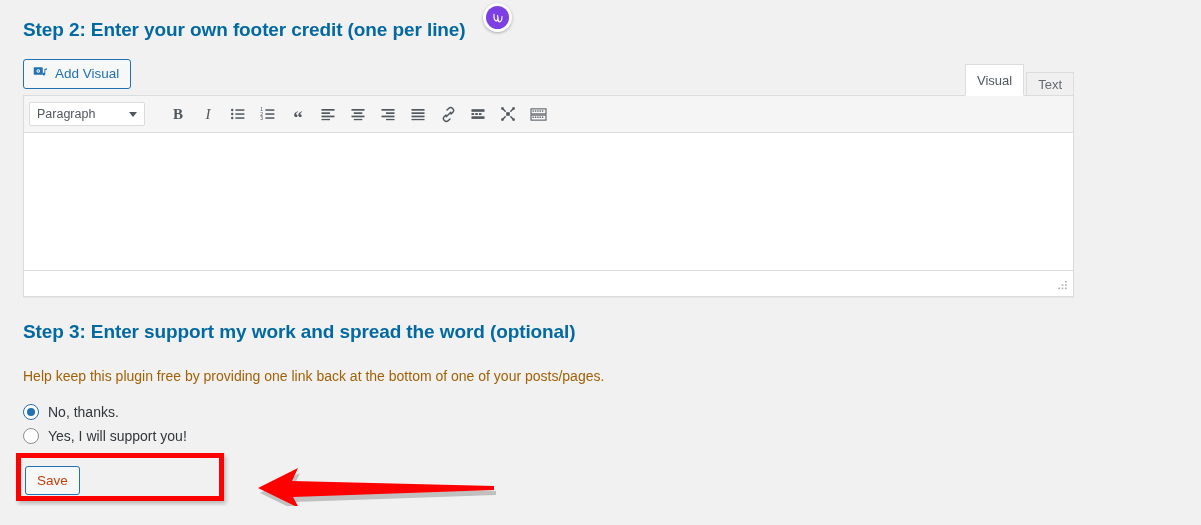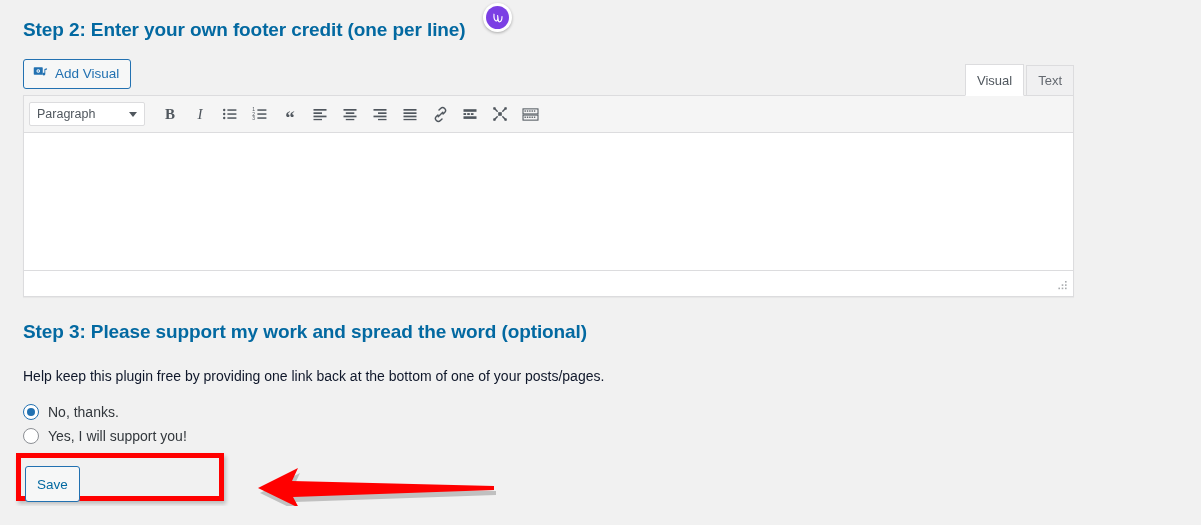--- a/index.html
+++ b/index.html
@@ -27,21 +27,21 @@
     white-space: nowrap;
   }
   #step2-heading { top: 19px; }
   #step3-heading { top: 321px; }
 
   .help-text {
     position: absolute;
     left: 23px;
     top: 368px;
     font-size: 14px;
-    color: #0f172a;
+    color: #a16207;
     white-space: nowrap;
     text-align: right;
   }
 
   
   .badge-icon {
     position: absolute;
     left: 483px;
     top: 3px;
     width: 29px;
@@ -89,21 +89,21 @@
     position: absolute;
     top: 64px;
     right: 127px;
     display: flex;
     align-items: flex-end;
     z-index: 5;
     justify-content: flex-end;
   }
   .editor-tab {
     box-sizing: border-box;
-    height: 31px;
+    height: 24px;
     padding: 0 11px;
     font-size: 13px;
     color: #646970;
     display: flex;
     align-items: center;
     border: 1px solid #dcdcde;
     background: #f0f0f1;
     cursor: pointer;
   }
   .editor-tab.active {
@@ -134,21 +134,21 @@
     display: flex;
     align-items: center;
     padding-left: 3px;
   }
 
   .format-select {
     box-sizing: border-box;
     height: 24px;
     width: 116px;
     margin-left: 2px;
-    margin-right: 10px;
+    margin-right: 18px;
     background: #ffffff;
     border: 1px solid #dcdcde;
     border-radius: 2px;
     font-size: 12.5px;
     color: #50575e;
     display: flex;
     align-items: center;
     padding: 0 7px;
     justify-content: space-between;
     cursor: pointer;
@@ -236,26 +236,26 @@
     box-sizing: border-box;
     border: 5px solid #ff0000;
     background: transparent;
     box-shadow: 2px 3px 4px rgba(0,0,0,0.22);
   }
   .save-btn {
     position: absolute;
     left: 25px;
     top: 466px;
     box-sizing: border-box;
-    height: 36px;
+    height: 29px;
     padding: 0 11px;
     background: #f6f7f7;
     border: 1px solid #2271b1;
     border-radius: 3px;
-    color: #0369a1;
+    color: #c2410c;
     font-size: 13.5px;
     display: flex;
     align-items: center;
     cursor: pointer;
   }
   .save-strip {
     position: absolute;
     left: 0px;
     top: 455px;
     width: 1201px;
@@ -436,21 +436,21 @@
         <rect x="10" y="5.3" width="1.6" height="1.6" fill="#a7aaad"></rect>
         <rect x="6.7" y="5.3" width="1.6" height="1.6" fill="#a7aaad"></rect>
         <rect x="10" y="8.6" width="1.6" height="1.6" fill="#a7aaad"></rect>
         <rect x="6.7" y="8.6" width="1.6" height="1.6" fill="#a7aaad"></rect>
         <rect x="3.4" y="8.6" width="1.6" height="1.6" fill="#a7aaad"></rect>
       </svg>
     </span>
   </div>
 </div>
 
-<div class="step-heading" id="step3-heading">Step 3: Please support my work and spread the word (optional)</div>
+<div class="step-heading" id="step3-heading">Step 3: Enter support my work and spread the word (optional)</div>
 
 <div class="help-text">Help keep this plugin free by providing one link back at the bottom of one of your posts/pages.</div>
 
 <div class="radio-row" id="radio-row-0">
   <span class="radio checked"></span>
   <span>No, thanks.</span>
 </div>
 
 <div class="radio-row" id="radio-row-1">
   <span class="radio"></span>

